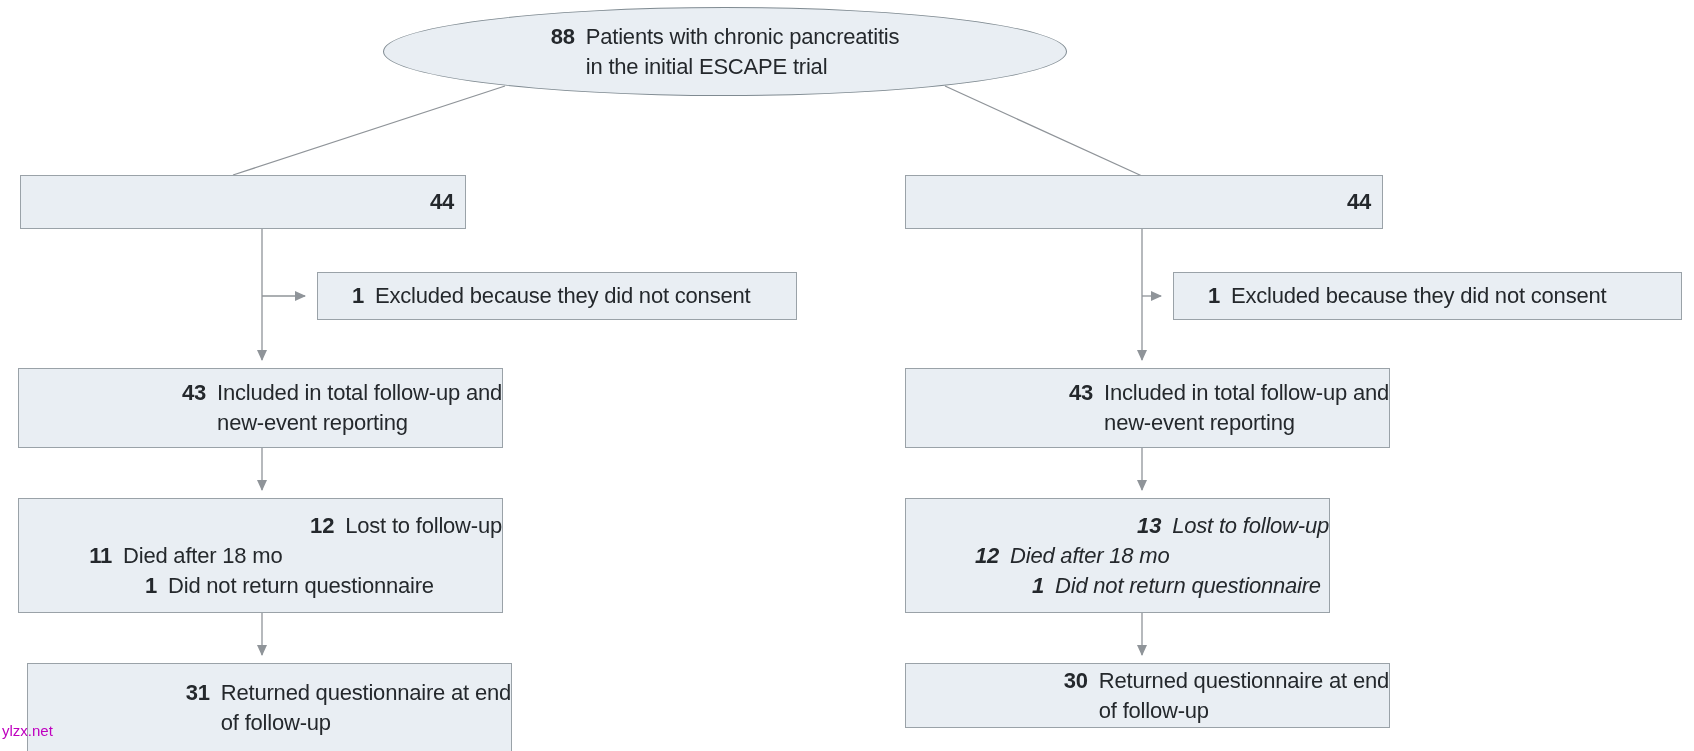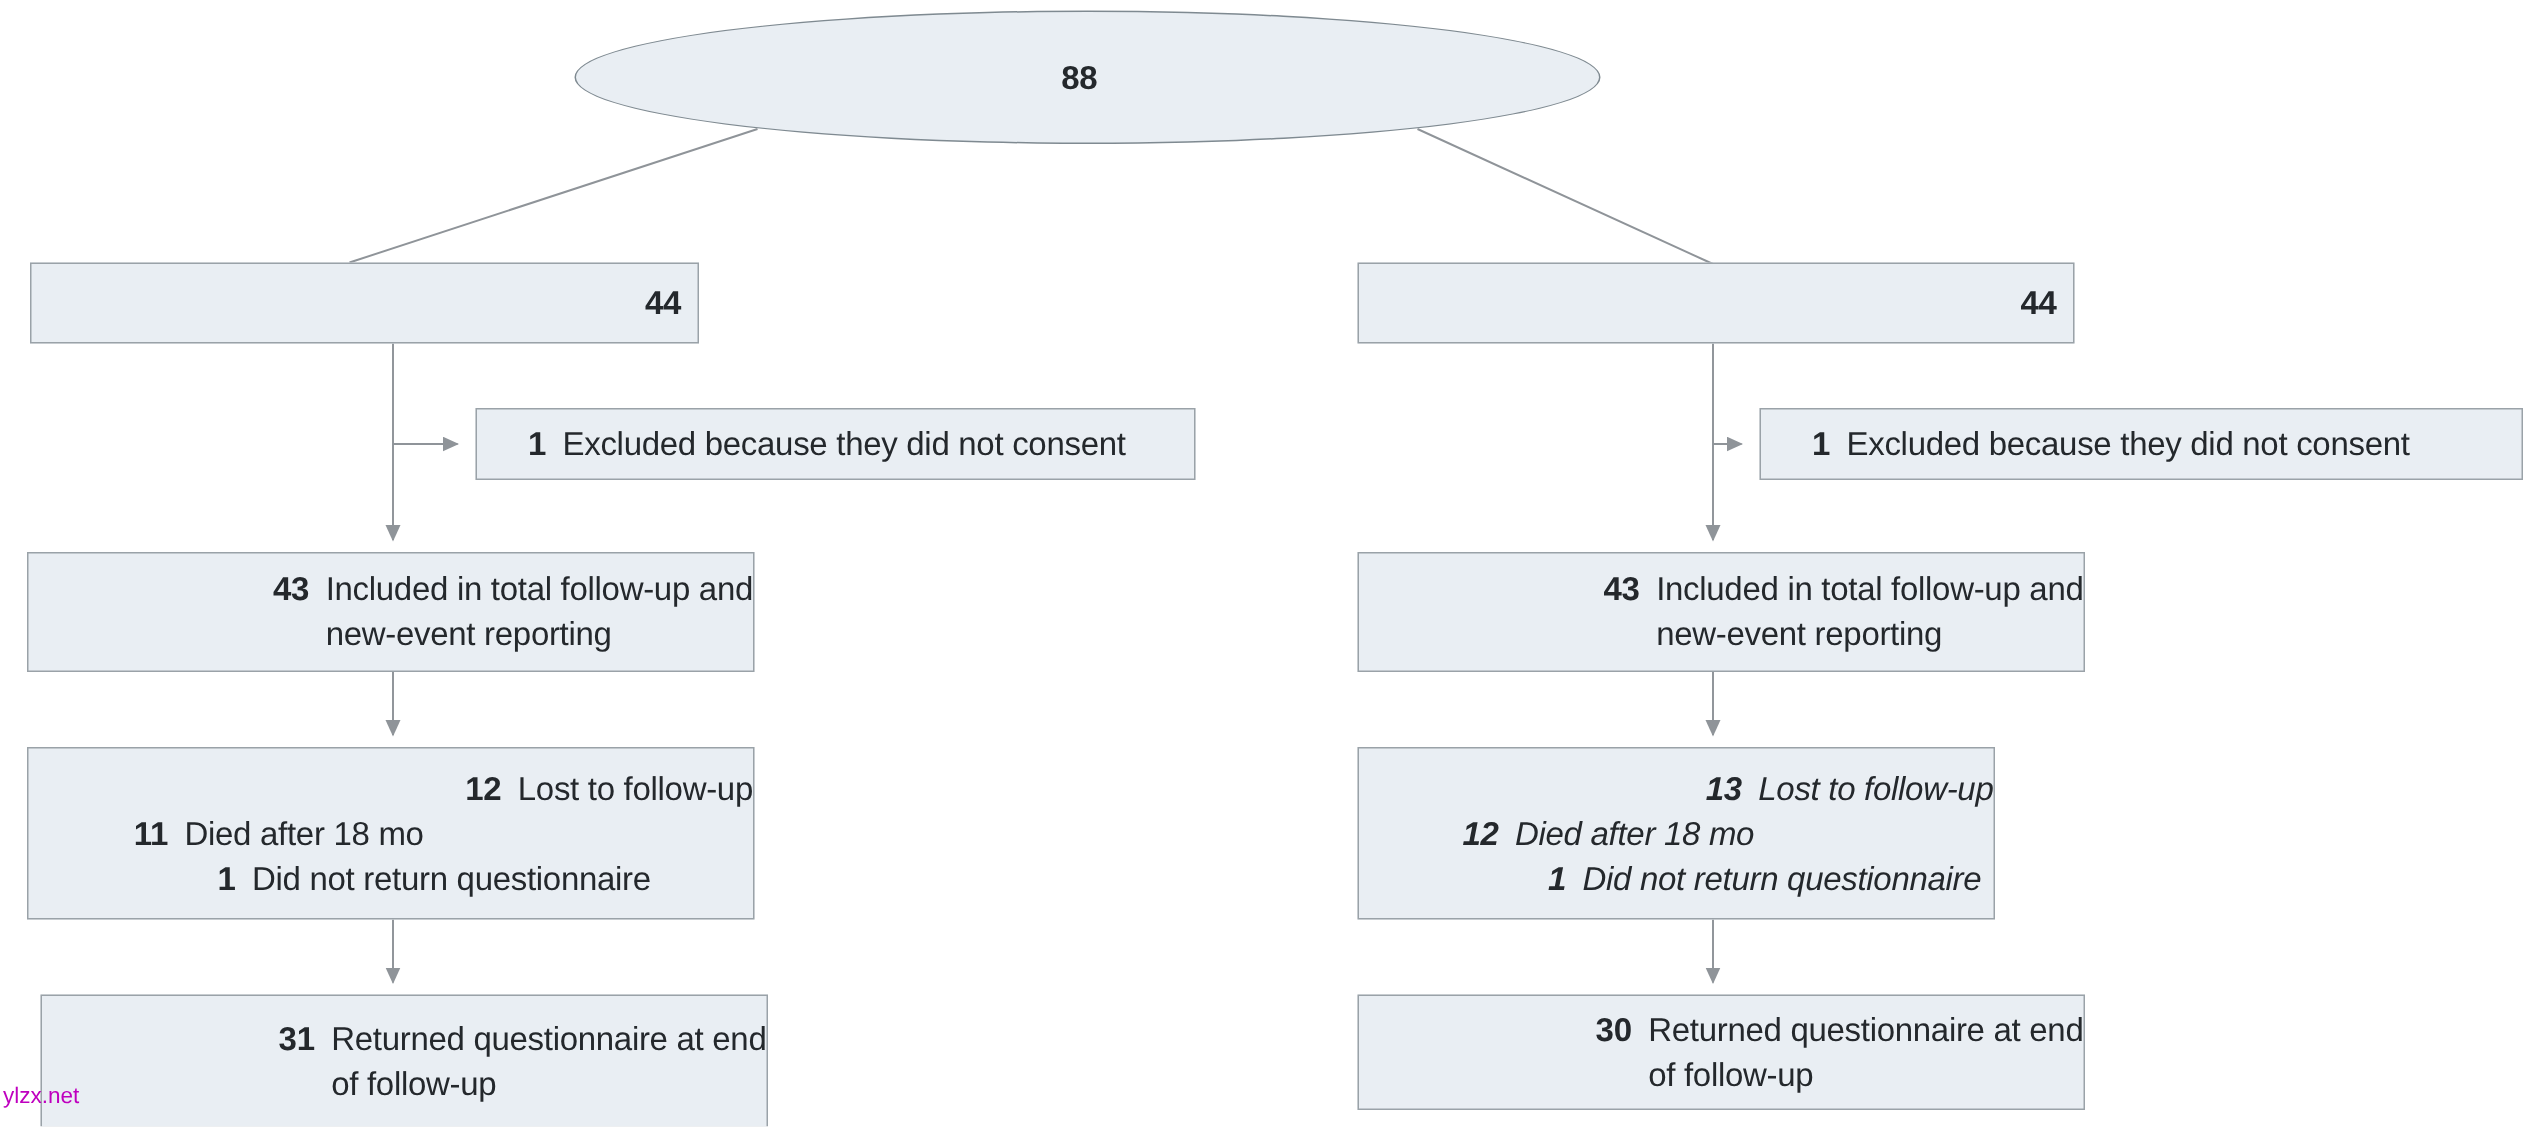--- a/index.html
+++ b/index.html
@@ -93,20 +93,22 @@
 
     <line x1="1142" y1="229" x2="1142" y2="360" stroke="#8f9499" stroke-width="1.3" marker-end="url(#arr)"></line>
     <line x1="1142" y1="296" x2="1161" y2="296" stroke="#8f9499" stroke-width="1.3" marker-end="url(#arr)"></line>
     <line x1="1142" y1="448" x2="1142" y2="490" stroke="#8f9499" stroke-width="1.3" marker-end="url(#arr)"></line>
     <line x1="1142" y1="613" x2="1142" y2="655" stroke="#8f9499" stroke-width="1.3" marker-end="url(#arr)"></line>
   </svg>
 
   <div class="node ellipse" style="left:383px;top:7px;width:684px;height:89px;">
     <div class="row">
       <span class="num">88</span>
+      <span class="txt">Patients with chronic pancreatitis
+in the initial ESCAPE trial</span>
     </div>
   </div>
 
   <div class="node box" style="left:20px;top:175px;width:446px;height:54px;">
     <div class="row lvl0">
       <span class="num">44</span>
     </div>
   </div>
 
   <div class="node box excl" style="left:317px;top:272px;width:480px;height:48px;">
@@ -176,21 +178,21 @@
     <div class="row lvl1">
       <span class="num">12</span>
       <span class="txt">Died after 18 mo</span>
     </div>
     <div class="row lvl2">
       <span class="num">1</span>
       <span class="txt">Did not return questionnaire</span>
     </div>
   </div>
 
-  <div class="node box" style="left:905px;top:663px;width:485px;height:77px;">
+  <div class="node box" style="left:905px;top:663px;width:485px;height:65px;">
     <div class="row lvl0">
       <span class="num">30</span>
       <span class="txt">Returned questionnaire at end
 of follow-up</span>
     </div>
   </div>
 
   <div class="watermark">ylzx.net</div>
 
 </div>

